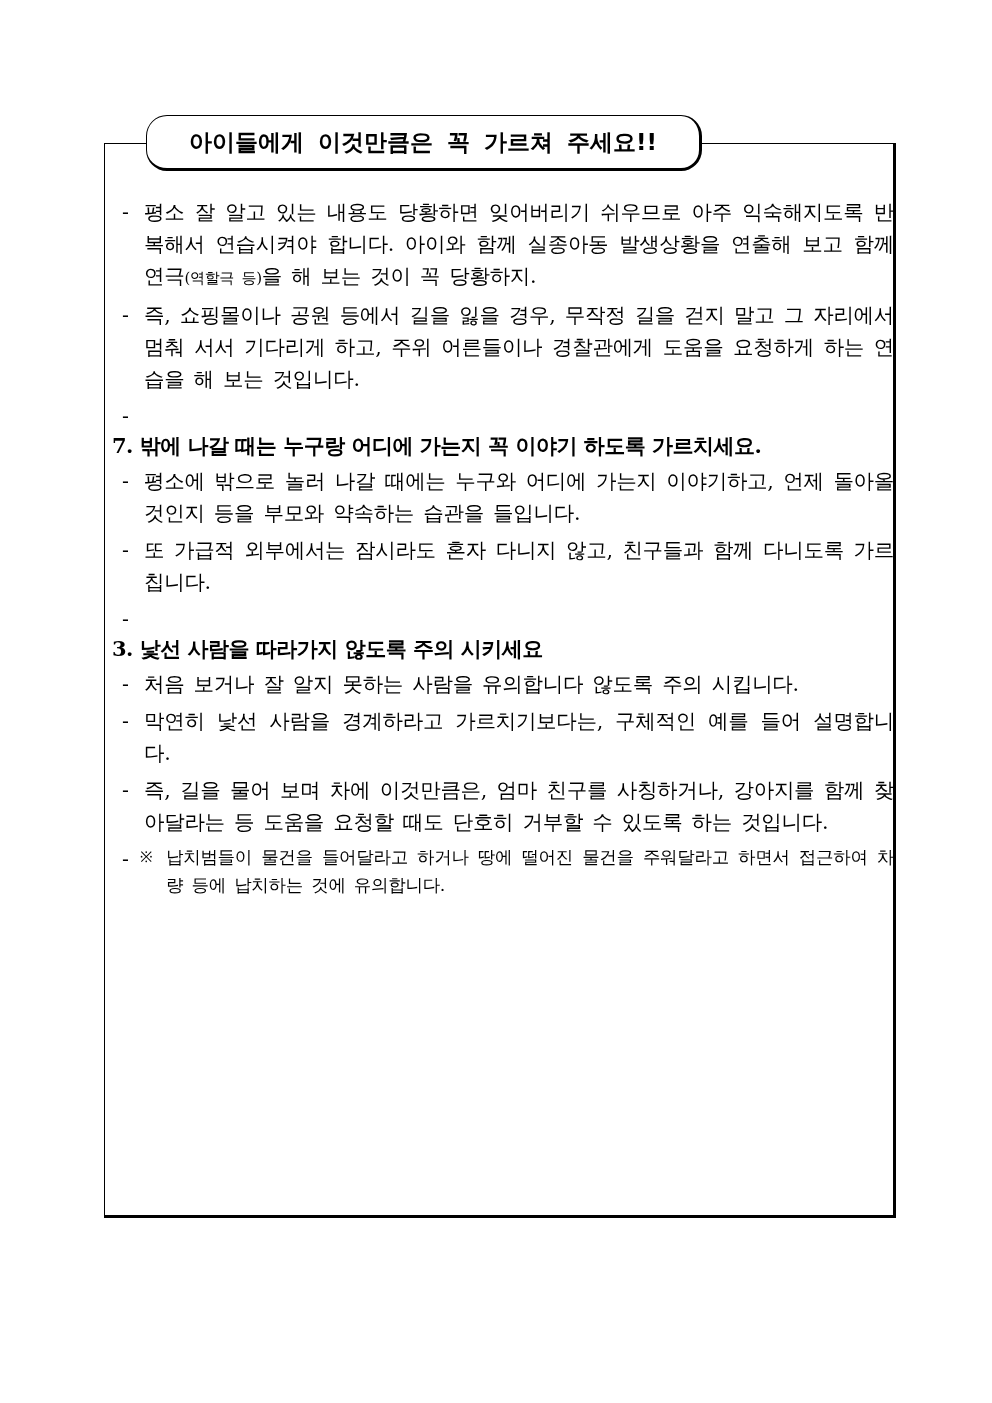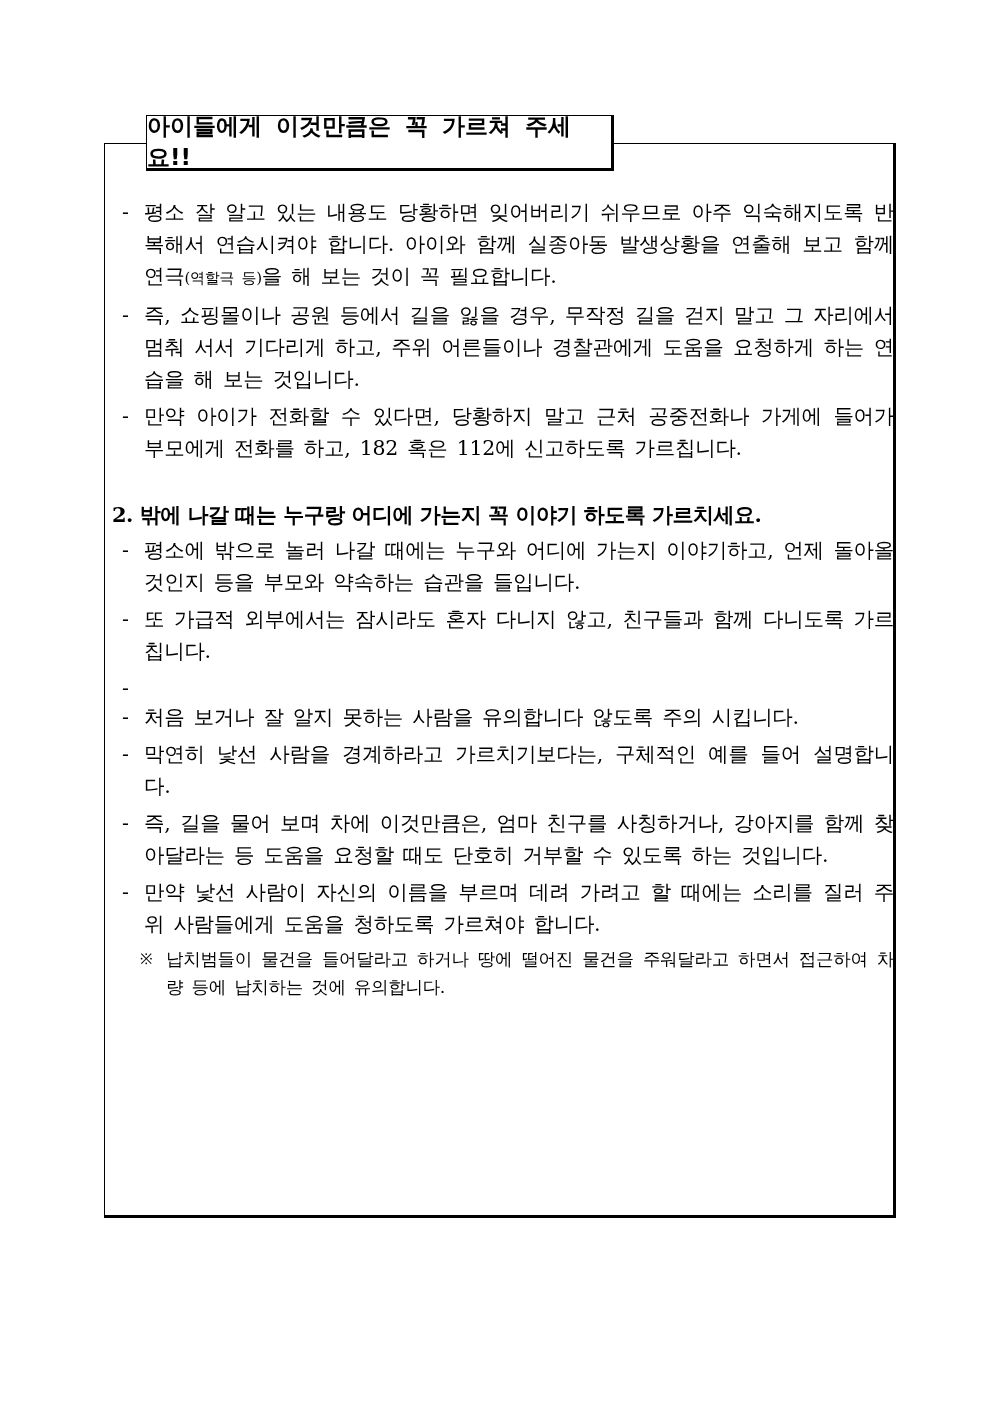--- a/index.html
+++ b/index.html
@@ -5,28 +5,29 @@
   html, body { margin: 0; padding: 0; background: #ffffff; }
   body { width: 992px; height: 1403px; position: relative; overflow: hidden;
          font-family: "DejaVu Serif", "Liberation Serif", serif; color: #000; }
   .outer-box {
     position: absolute; left: 104px; top: 143px; width: 792px; height: 1075px;
     border-left: 1.5px solid #000; border-top: 1.5px solid #000;
     border-right: 3px solid #000; border-bottom: 3px solid #000;
     box-sizing: border-box;
   }
   .title-box {
-    position: absolute; left: 146px; top: 115px; width: 468px; height: 56px;
+    position: absolute; left: 146px; top: 115px; width: 556px; height: 56px;
     background: #fff; box-sizing: border-box;
     border-left: 1.5px solid #000; border-top: 1.5px solid #000;
     border-right: 3px solid #000; border-bottom: 3px solid #000;
     display: flex; align-items: center; justify-content: center;
     font-family: "DejaVu Sans", "Liberation Sans", sans-serif;
     font-size: 23px; font-weight: bold; letter-spacing: 0px; word-spacing: 6px;
     z-index: 2;
+    border-radius: 21px;
   }
   .content { position: absolute; left: 112px; top: 196px; width: 782px; }
   .section { margin-bottom: 34px; }
   .sec-heading {
     font-size: 21px; font-weight: bold; line-height: 34px; margin: 0 0 2px 0;
     white-space: nowrap; letter-spacing: -0.5px;
   }
   .item {
     position: relative; font-size: 20.5px; line-height: 32px; padding-left: 32px;
     margin-bottom: 5px; text-align: justify; text-align-last: left;
@@ -46,63 +47,62 @@
 <body>
 
 <div class="outer-box"></div>
 <div class="title-box">아이들에게 이것만큼은 꼭 가르쳐 주세요!!</div>
 
 <div class="content">
 
   <div class="section">
     <div class="item">
       <span class="dash">-</span>
-      <span>평소 잘 알고 있는 내용도 당황하면 잊어버리기 쉬우므로 아주 익숙해지도록 반복해서 연습시켜야 합니다. 아이와 함께 실종아동 발생상황을 연출해 보고 함께 연극</span><span class="small">(역할극 등)</span><span>을 해 보는 것이 꼭 필요합니다.</span>
+      <span>평소 잘 알고 있는 내용도 당황하면 잊어버리기 쉬우므로 아주 익숙해지도록 반복해서 연습시켜야 합니다. 아이와 함께 실종아동 발생상황을 연출해 보고 함께 연극</span><span class="small">(역할극 등)</span><span>을 해 보는 것이 꼭 당황하지.</span>
     </div>
     <div class="item">
       <span class="dash">-</span>
       <span>즉, 쇼핑몰이나 공원 등에서 길을 잃을 경우, 무작정 길을 걷지 말고 그 자리에서 멈춰 서서 기다리게 하고, 주위 어른들이나 경찰관에게 도움을 요청하게 하는 연습을 해 보는 것입니다.</span>
     </div>
     <div class="item">
       <span class="dash">-</span>
-      <span>만약 아이가 전화할 수 있다면, 당황하지 말고 근처 공중전화나 가게에 들어가 부모에게 전화를 하고, 182 혹은 112에 신고하도록 가르칩니다.</span>
     </div>
   </div>
 
   <div class="section">
-    <div class="sec-heading">2. 밖에 나갈 때는 누구랑 어디에 가는지 꼭 이야기 하도록 가르치세요.</div>
+    <div class="sec-heading">7. 밖에 나갈 때는 누구랑 어디에 가는지 꼭 이야기 하도록 가르치세요.</div>
     <div class="item">
       <span class="dash">-</span>
       <span>평소에 밖으로 놀러 나갈 때에는 누구와 어디에 가는지 이야기하고, 언제 돌아올 것인지 등을 부모와 약속하는 습관을 들입니다.</span>
     </div>
     <div class="item">
       <span class="dash">-</span>
       <span>또 가급적 외부에서는 잠시라도 혼자 다니지 않고, 친구들과 함께 다니도록 가르칩니다.</span>
     </div>
     <div class="item">
       <span class="dash">-</span>
     </div>
   </div>
 
   <div class="section">
+    <div class="sec-heading">3. 낯선 사람을 따라가지 않도록 주의 시키세요</div>
     <div class="item">
       <span class="dash">-</span>
       <span>처음 보거나 잘 알지 못하는 사람을 유의합니다 않도록 주의 시킵니다.</span>
     </div>
     <div class="item">
       <span class="dash">-</span>
       <span>막연히 낯선 사람을 경계하라고 가르치기보다는, 구체적인 예를 들어 설명합니다.</span>
     </div>
     <div class="item">
       <span class="dash">-</span>
       <span>즉, 길을 물어 보며 차에 이것만큼은, 엄마 친구를 사칭하거나, 강아지를 함께 찾아달라는 등 도움을 요청할 때도 </span><span class="bold">단호히 거부할 수 있도록 하는 것입니다.</span>
     </div>
     <div class="item">
       <span class="dash">-</span>
-      <span>만약 낯선 사람이 자신의 이름을 부르며 데려 가려고 할 때에는 소리를 질러 주위 사람들에게 도움을 청하도록 가르쳐야 합니다.</span>
     </div>
     <div class="note">
       <span class="mark">※</span>
       <span>납치범들이 물건을 들어달라고 하거나 땅에 떨어진 물건을 주워달라고 하면서 접근하여 차량 등에 납치하는 것에 유의합니다.</span>
     </div>
   </div>
 
 </div>
 
 </body></html>

